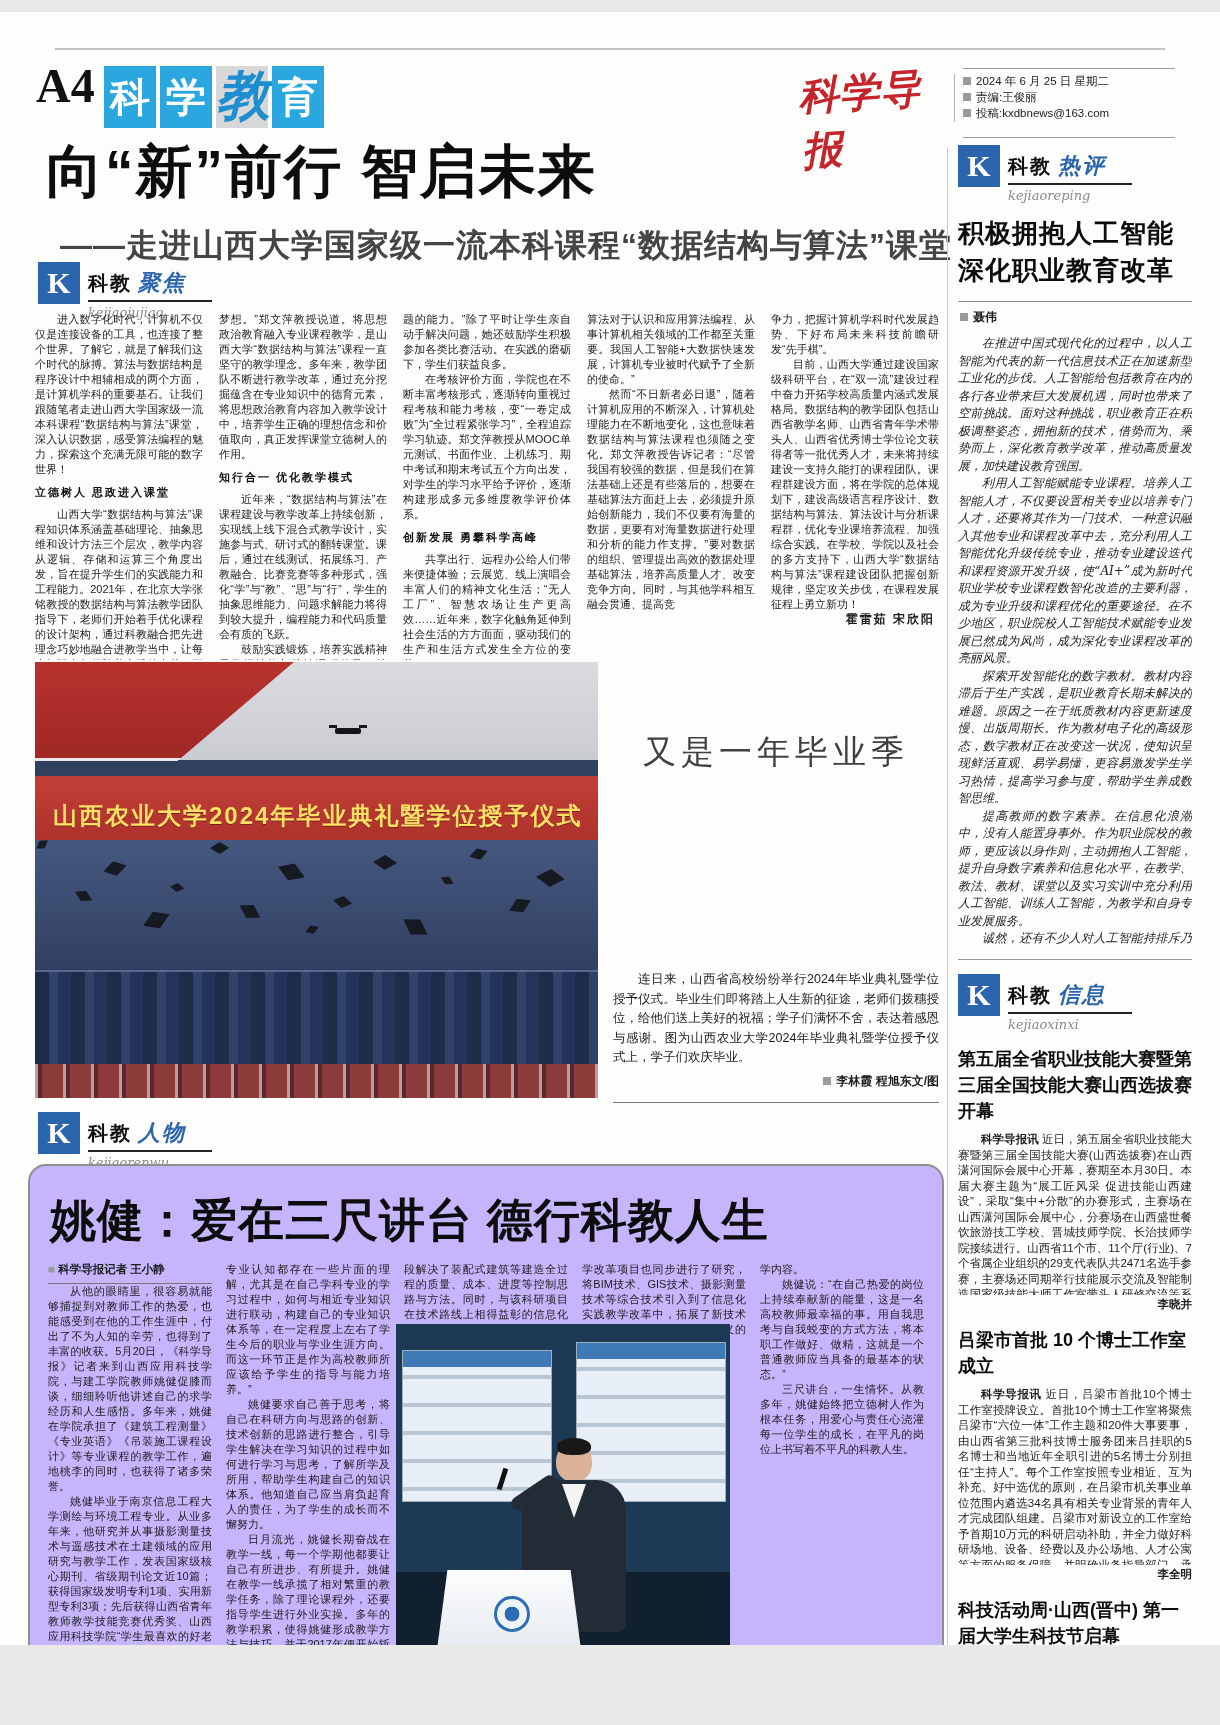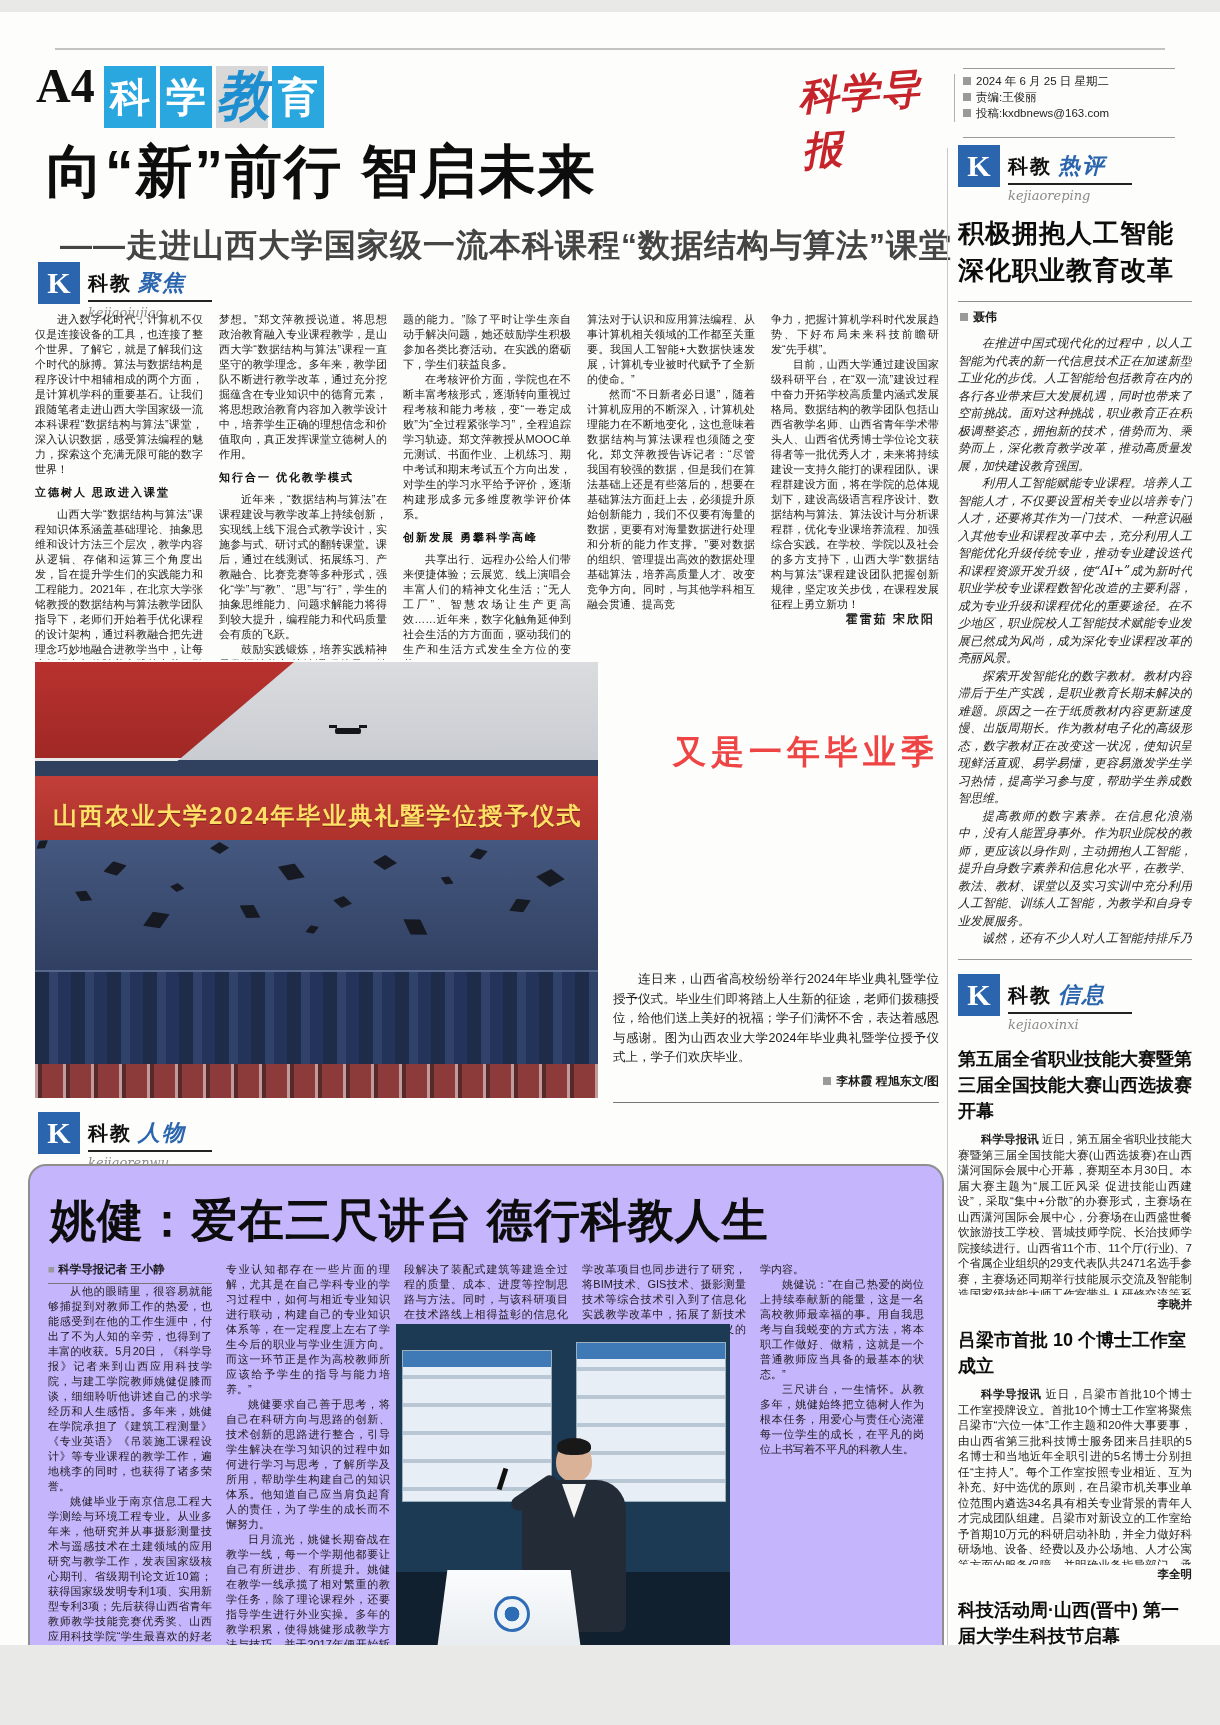--- a/index.html
+++ b/index.html
@@ -55,22 +55,22 @@
   .pg-banner span{white-space:nowrap;color:#ffe066;font-size:24px;font-weight:800;letter-spacing:2px;padding-left:18px;
                   text-shadow:0 1px 0 #7c1f1b;}
   .pg-crowd{position:absolute;left:0;top:178px;width:100%;height:152px;
             background:linear-gradient(#45587f,#2d3c5e);}
   .cap{position:absolute;background:#14161c;clip-path:polygon(50% 0,100% 50%,50% 100%,0 50%);opacity:.92;}
   .pg-people{position:absolute;left:0;top:308px;width:100%;height:96px;
              background:repeating-linear-gradient(90deg,#1f2c49 0 14px,#31426a 14px 23px,#24335a 23px 36px);
              border-top:2px solid #57688e;}
   .pg-carpet{position:absolute;left:0;top:402px;width:100%;height:34px;background:#8c3a3a;
              background-image:repeating-linear-gradient(90deg,rgba(250,250,250,.5) 0 3px,rgba(20,20,25,.45) 3px 7px,transparent 7px 28px);}
-  .grad-title{position:absolute;left:613px;top:718px;width:326px;text-align:right;
-              font-size:33px;font-weight:700;letter-spacing:5px;color:#ef4444;}
+  .grad-title{position:absolute;left:613px;top:718px;width:326px;text-align:center;
+              font-size:33px;font-weight:400;letter-spacing:5px;color:#404040;}
   .grad-cap{position:absolute;left:613px;top:958px;width:326px;border-bottom:1px solid #777;padding-bottom:12px;}
   .grad-cap-text{margin:0;font-size:12.5px;line-height:19.5px;text-align:justify;text-indent:2em;}
   .grad-credit{text-align:right;font-size:12px;font-weight:700;margin-top:5px;}
   
   .vrule{position:absolute;left:947px;top:136px;width:1px;height:1576px;background:#c9c9c9;}
   .sidebar{position:absolute;left:958px;top:133px;width:234px;height:1579px;overflow:hidden;}
   .rp-head{font-size:26px;line-height:37px;font-weight:900;color:#0d0d0d;margin-top:12px;letter-spacing:1px;}
   .rp-rule{border-top:1px solid #8d8d8d;margin:12px 0 7px;}
   .rp-author{font-size:12px;margin:0 0 9px 2px;font-weight:700;}
   .reping-body p{margin:0;font-family:"DejaVu Serif","Liberation Serif",serif;font-style:italic;

